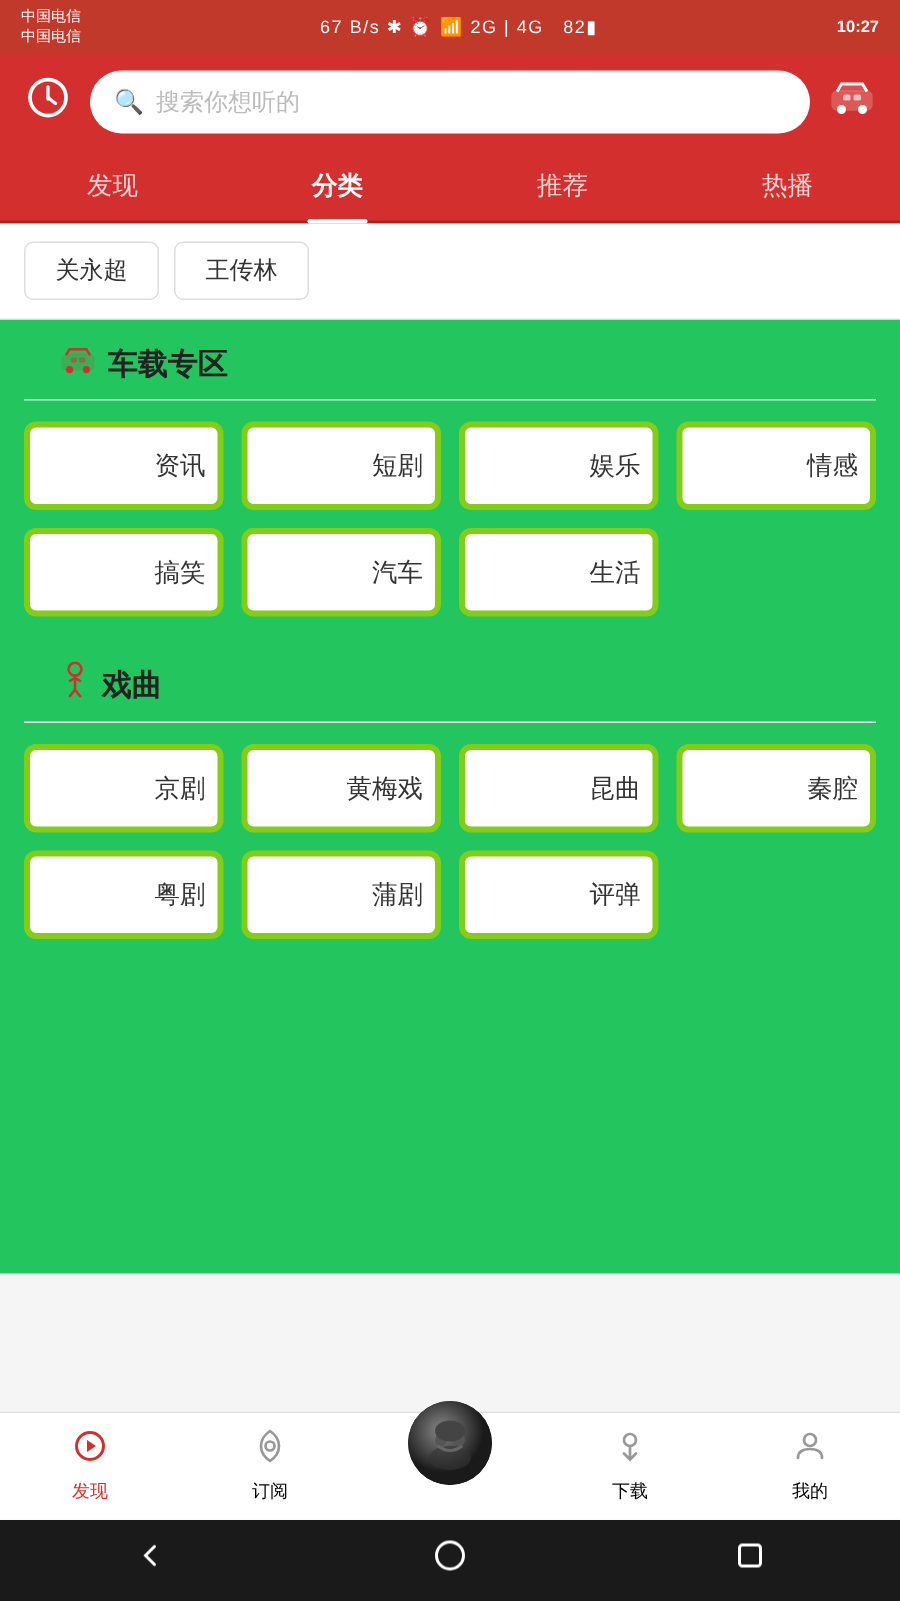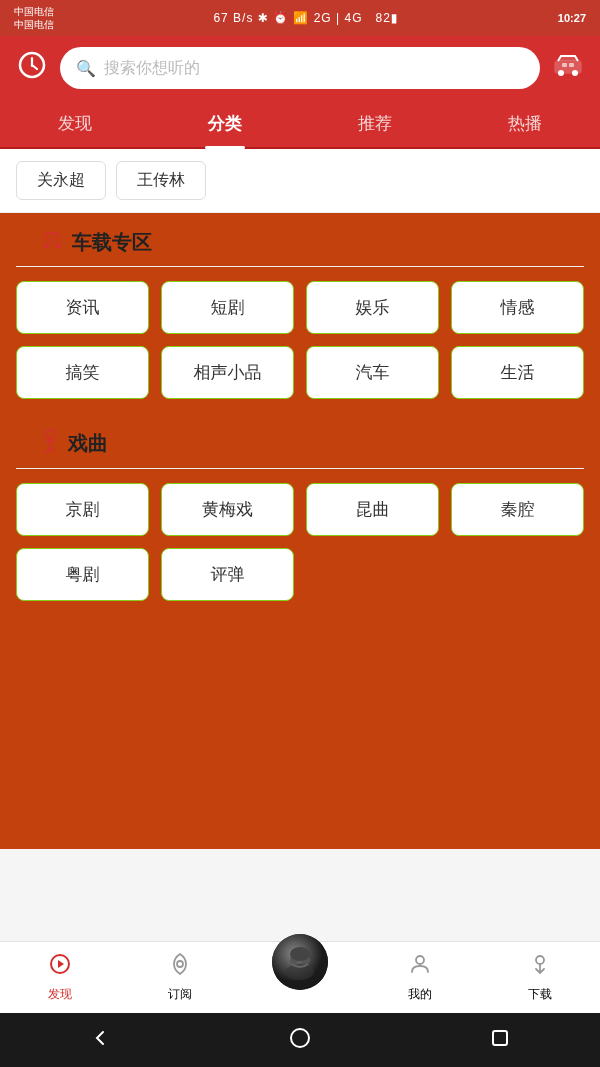--- a/index.html
+++ b/index.html
@@ -105,21 +105,21 @@
       left: 50%;
       transform: translateX(-50%);
       width: 40px;
       height: 3px;
       background: white;
       border-radius: 2px;
     }
 
     
     .content {
-      background: #c2410c;
+      background: #22c55e;
       min-height: 700px;
     }
 
     
     .artists-row {
       padding: 12px 16px;
       display: flex;
       gap: 10px;
       border-bottom: 1px solid #eee;
       background: white;
@@ -157,24 +157,24 @@
     }
 
     
     .category-grid {
       padding: 14px 16px;
       display: grid;
       grid-template-columns: repeat(4, 1fr);
       gap: 12px;
     }
     .category-chip {
-      border: 1px solid #84cc16;
+      border: 4px solid #84cc16;
       border-radius: 8px;
       padding: 14px 8px;
-      text-align: center;
+      text-align: right;
       font-size: 17px;
       color: #333;
       background: white;
       cursor: pointer;
     }
 
     
     .bottom-nav {
       position: fixed;
       bottom: 54px;
@@ -332,21 +332,20 @@
       </span>
       <span class="section-title">车载专区</span>
     </div>
     <div class="section-divider"></div>
     <div class="category-grid">
       <div class="category-chip">资讯</div>
       <div class="category-chip">短剧</div>
       <div class="category-chip">娱乐</div>
       <div class="category-chip">情感</div>
       <div class="category-chip">搞笑</div>
-      <div class="category-chip">相声小品</div>
       <div class="category-chip">汽车</div>
       <div class="category-chip">生活</div>
     </div>
   </div>
 
   <div>
     <div class="section-header">
       <span class="section-icon">
         <svg width="20" height="24" viewBox="0 0 20 28" fill="none">
           <circle cx="10" cy="6" r="5" stroke="#d32f2f" stroke-width="2" fill="none"></circle>
@@ -357,20 +356,21 @@
       </span>
       <span class="section-title">戏曲</span>
     </div>
     <div class="section-divider"></div>
     <div class="category-grid">
       <div class="category-chip">京剧</div>
       <div class="category-chip">黄梅戏</div>
       <div class="category-chip">昆曲</div>
       <div class="category-chip">秦腔</div>
       <div class="category-chip">粤剧</div>
+      <div class="category-chip">蒲剧</div>
       <div class="category-chip">评弹</div>
     </div>
   </div>
 
 </div>
 
 <div class="bottom-nav">
   <div class="bottom-nav-item">
     <div class="bottom-nav-icon active">
       <svg width="24" height="24" viewBox="0 0 24 24" fill="none">
@@ -406,33 +406,33 @@
           <ellipse cx="28" cy="20" rx="10" ry="7" fill="#444"></ellipse>
           <path d="M20 30 Q28 36 36 30" stroke="#666" stroke-width="2" fill="none"></path>
         </svg>
       </div>
     </div>
   </div>
   <div class="bottom-nav-item">
     <div class="bottom-nav-icon">
       <svg width="24" height="24" viewBox="0 0 24 24" fill="none">
         <circle cx="12" cy="8" r="4" stroke="#999" stroke-width="1.8" fill="none"></circle>
-        <path d="M4 20 Q4 14 12 14 Q20 14 20 20" stroke="#999" stroke-width="1.8" stroke-linecap="round" fill="none"></path>
+        <path d="M12 12 L12 20 M8 17 L12 21 L16 17" stroke="#999" stroke-width="1.8" stroke-linecap="round"></path>
       </svg>
     </div>
-    <span class="bottom-nav-label">我的</span>
+    <span class="bottom-nav-label">下载</span>
   </div>
   <div class="bottom-nav-item">
     <div class="bottom-nav-icon">
       <svg width="24" height="24" viewBox="0 0 24 24" fill="none">
         <circle cx="12" cy="8" r="4" stroke="#999" stroke-width="1.8" fill="none"></circle>
-        <path d="M12 12 L12 20 M8 17 L12 21 L16 17" stroke="#999" stroke-width="1.8" stroke-linecap="round"></path>
+        <path d="M4 20 Q4 14 12 14 Q20 14 20 20" stroke="#999" stroke-width="1.8" stroke-linecap="round" fill="none"></path>
       </svg>
     </div>
-    <span class="bottom-nav-label">下载</span>
+    <span class="bottom-nav-label">我的</span>
   </div>
 </div>
 
 <div class="android-nav">
   <div class="android-btn">
     <svg width="22" height="22" viewBox="0 0 22 22" fill="none">
       <path d="M14 5 L8 11 L14 17" stroke="white" stroke-width="2" stroke-linecap="round" fill="none"></path>
     </svg>
   </div>
   <div class="android-btn">

